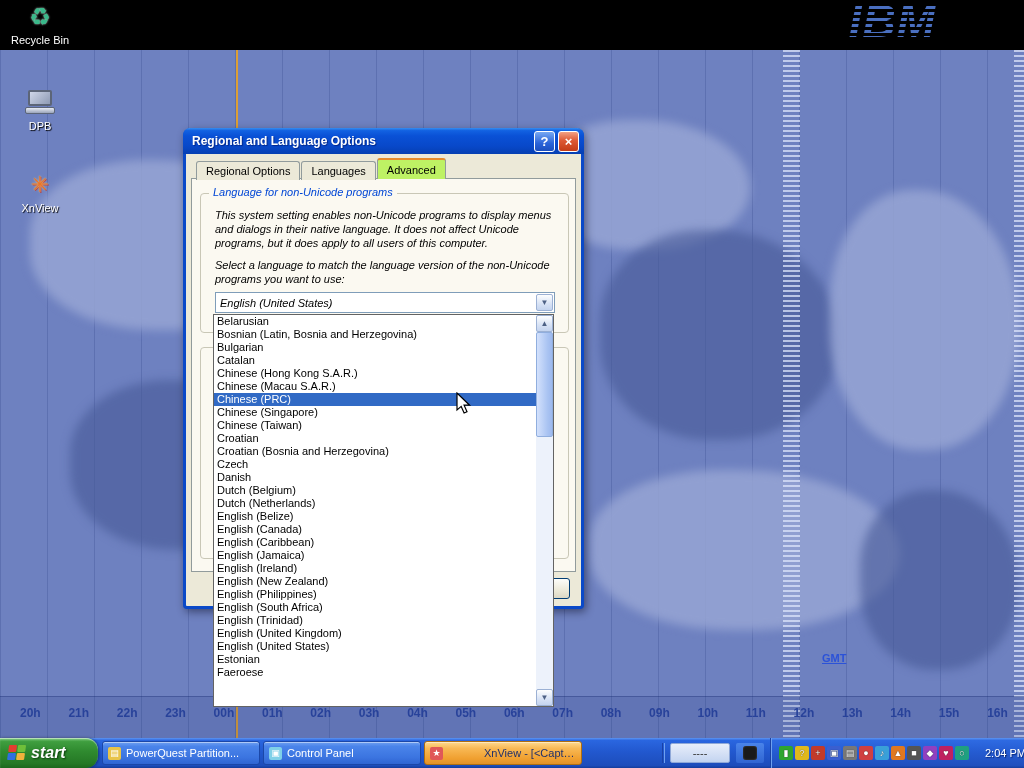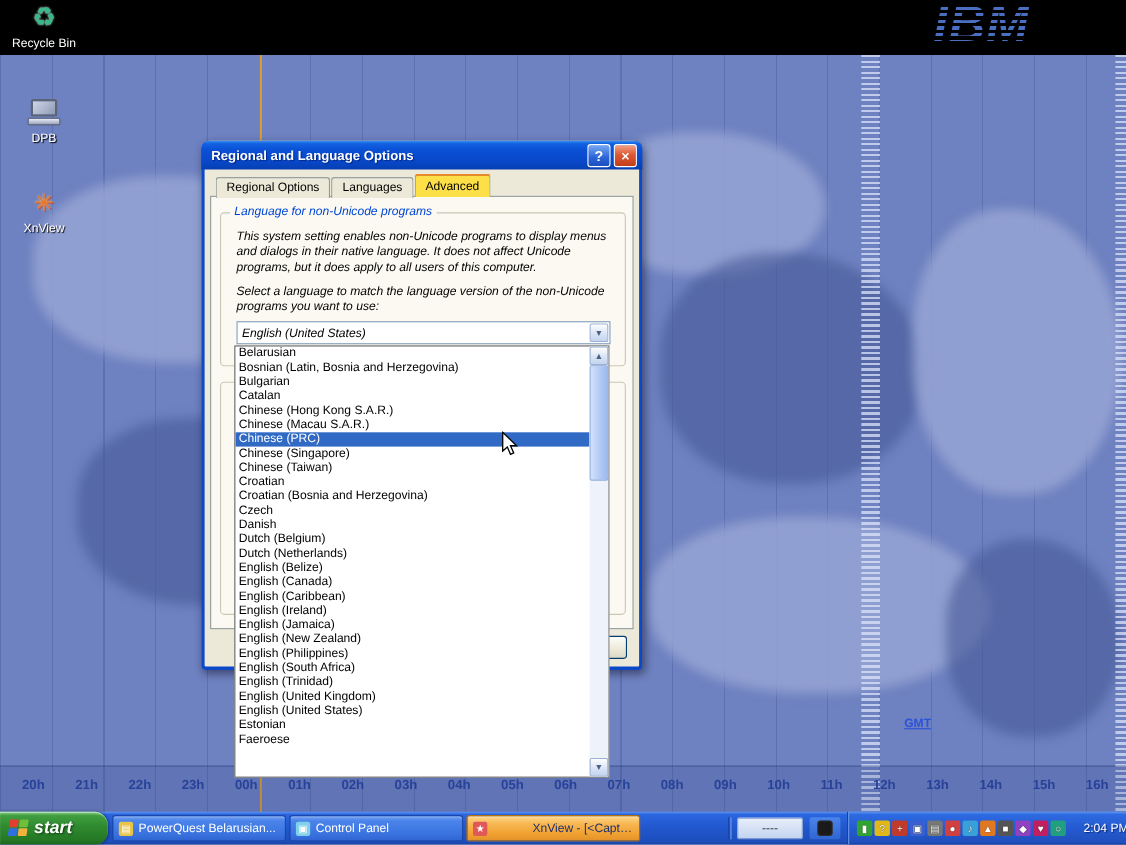--- a/index.html
+++ b/index.html
@@ -57,21 +57,21 @@
     display:flex; align-items:center; padding:0 5px 0 9px;
   }
   .titlebar .title { flex:1; color:#fff; font-size:12px; font-weight:bold; text-shadow:1px 1px 1px #00268a; }
   .tb-btn { width:21px; height:21px; margin-left:3px; border-radius:3px; border:1px solid #fff;
     display:flex; align-items:center; justify-content:center; color:#fff; font-weight:bold; font-size:13px; }
   .tb-help { background:linear-gradient(180deg,#77a8f2,#2a63d8 60%,#1c4fbe); }
   .tb-close { background:linear-gradient(180deg,#f3a184,#dd5935 45%,#c33c17); }
   .tabs { position:absolute; left:10px; top:30px; height:21px; display:flex; align-items:flex-end; z-index:3; }
   .tab { font-size:11px; color:#000; background:#ECE9D8; border:1px solid #919B9C; border-bottom:none;
     border-radius:3px 3px 0 0; padding:3px 9px 3px 9px; margin-right:1px; position:relative; top:1px; }
-  .tab.active { background:#fde047; border-top:2px solid #E68B2C; padding-top:4px; top:0; z-index:4; font-weight:normal; }
+  .tab.active { background:#bef264; border-top:2px solid #E68B2C; padding-top:4px; top:0; z-index:4; font-weight:normal; }
   .panel { position:absolute; left:5px; top:50px; width:385px; height:394px;
     background:#FBF9F1; border:1px solid #919B9C; }
   .groupbox { position:absolute; border:1px solid #C9C7B6; border-radius:4px; }
   .gb1 { left:8px; top:14px; width:369px; height:140px;font-style:italic; }
   .gb2 { left:8px; top:168px; width:369px; height:212px; }
   .gb-legend { position:absolute; left:8px; top:-8px; background:#FBF9F1; padding:0 4px;
     font-size:11px; color:#0046D5; white-space:nowrap; }
   .para { position:absolute; left:14px; width:340px; font-size:11px; line-height:14px; color:#000; }
   .p1 { top:14px; }
   .p2 { top:64px; }
@@ -244,22 +244,22 @@
         <div class="dd-item">Chinese (Taiwan)</div>
         <div class="dd-item">Croatian</div>
         <div class="dd-item">Croatian (Bosnia and Herzegovina)</div>
         <div class="dd-item">Czech</div>
         <div class="dd-item">Danish</div>
         <div class="dd-item">Dutch (Belgium)</div>
         <div class="dd-item">Dutch (Netherlands)</div>
         <div class="dd-item">English (Belize)</div>
         <div class="dd-item">English (Canada)</div>
         <div class="dd-item">English (Caribbean)</div>
+        <div class="dd-item">English (Jamaica)</div>
         <div class="dd-item">English (Ireland)</div>
-        <div class="dd-item">English (Jamaica)</div>
         <div class="dd-item">English (New Zealand)</div>
         <div class="dd-item">English (Philippines)</div>
         <div class="dd-item">English (South Africa)</div>
         <div class="dd-item">English (Trinidad)</div>
         <div class="dd-item">English (United Kingdom)</div>
         <div class="dd-item">English (United States)</div>
         <div class="dd-item">Estonian</div>
         <div class="dd-item">Faeroese</div>
       </div>
     <div class="sb">
@@ -282,21 +282,21 @@
           <i class="f2"></i>
           <i class="f3"></i>
           <i class="f4"></i>
       </span>
       <span class="start-label">start</span>
     </div>
     <div class="tasks">
 
         <div class="task-btn" style="--icon-color: #e8c44a;">
           <span class="t-icon">▤</span>
-          <span class="t-label">PowerQuest Belarusian...</span>
+          <span class="t-label">PowerQuest Partition...</span>
         </div>
 
         <div class="task-btn" style="--icon-color: #7fd0e8;">
           <span class="t-icon">▣</span>
           <span class="t-label">Control Panel</span>
         </div>
 
         <div class="task-btn active" style="--icon-color: #e05858;">
           <span class="t-icon">★</span>
           <span class="t-label">XnView - [&lt;Capture-...</span>

